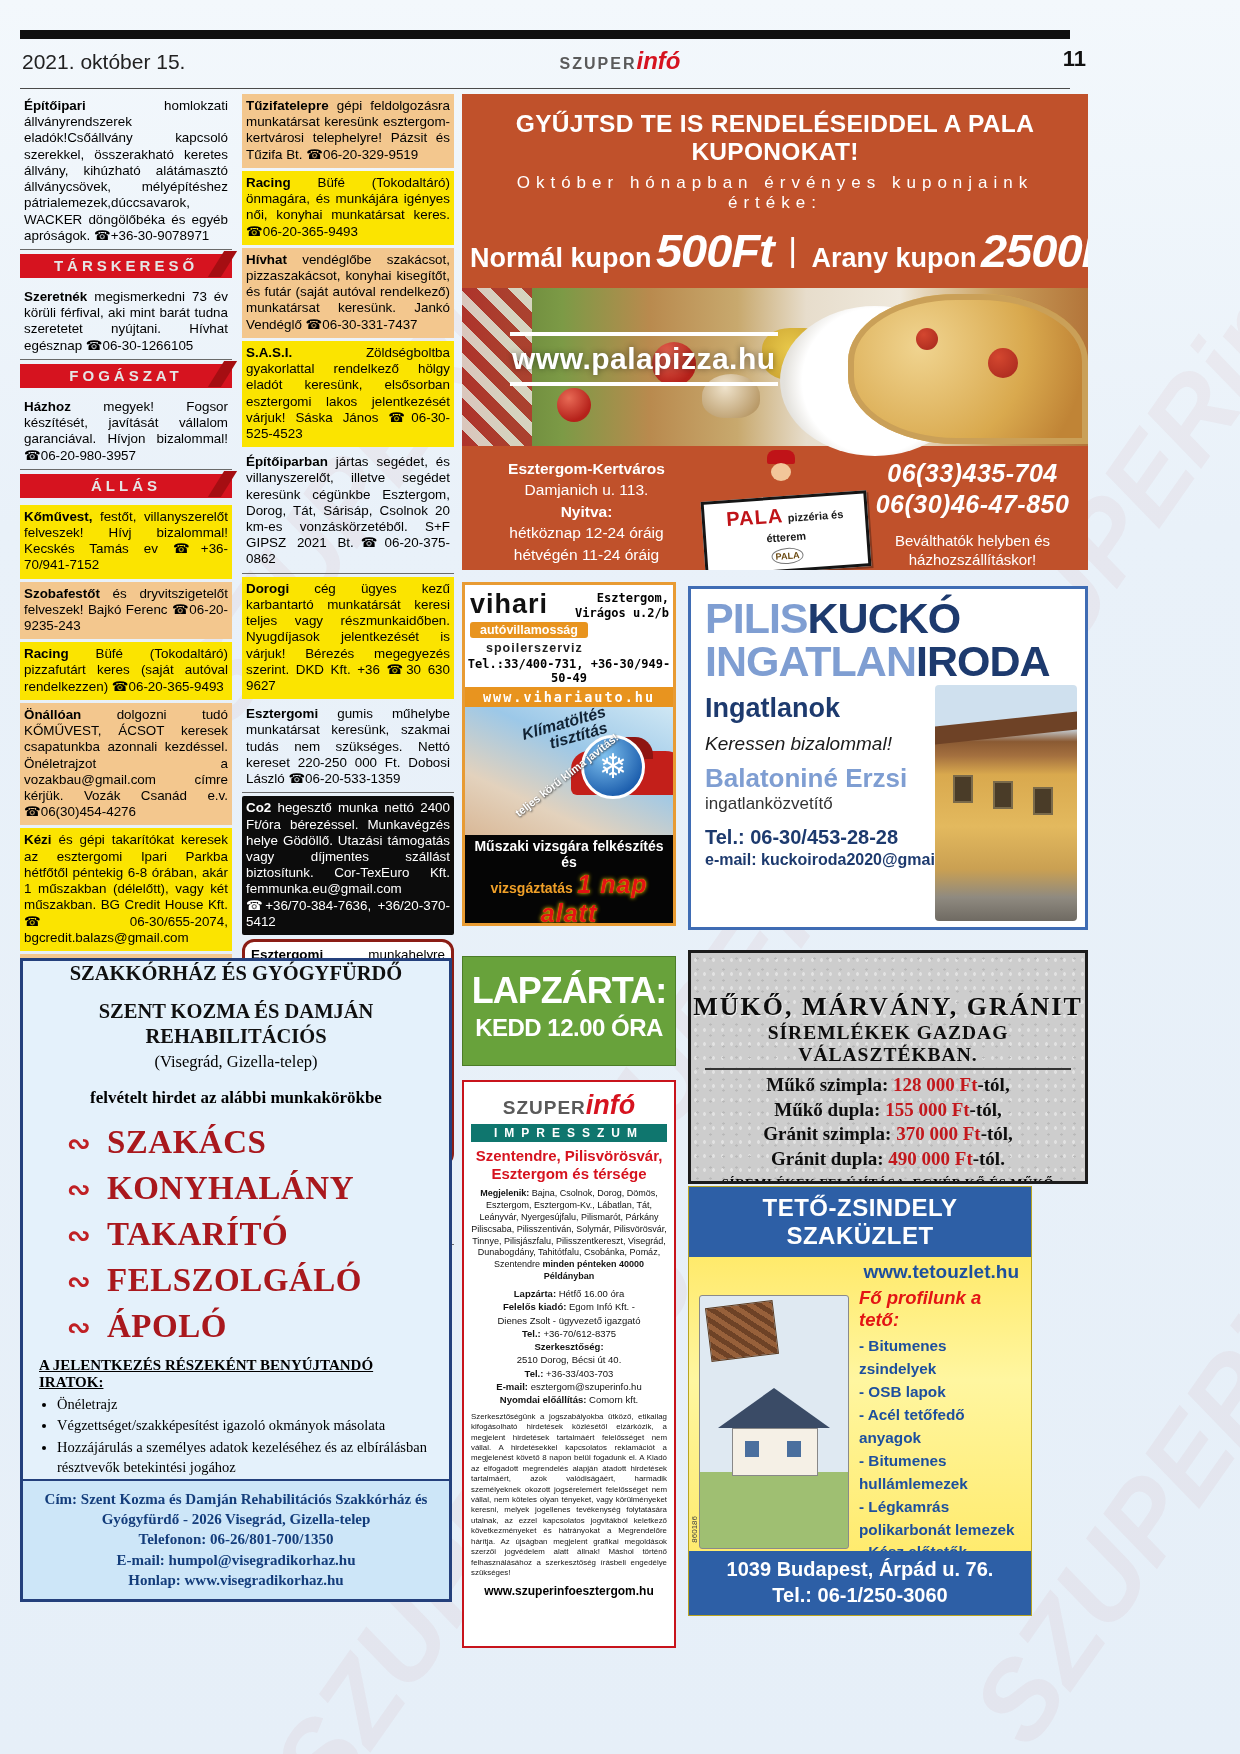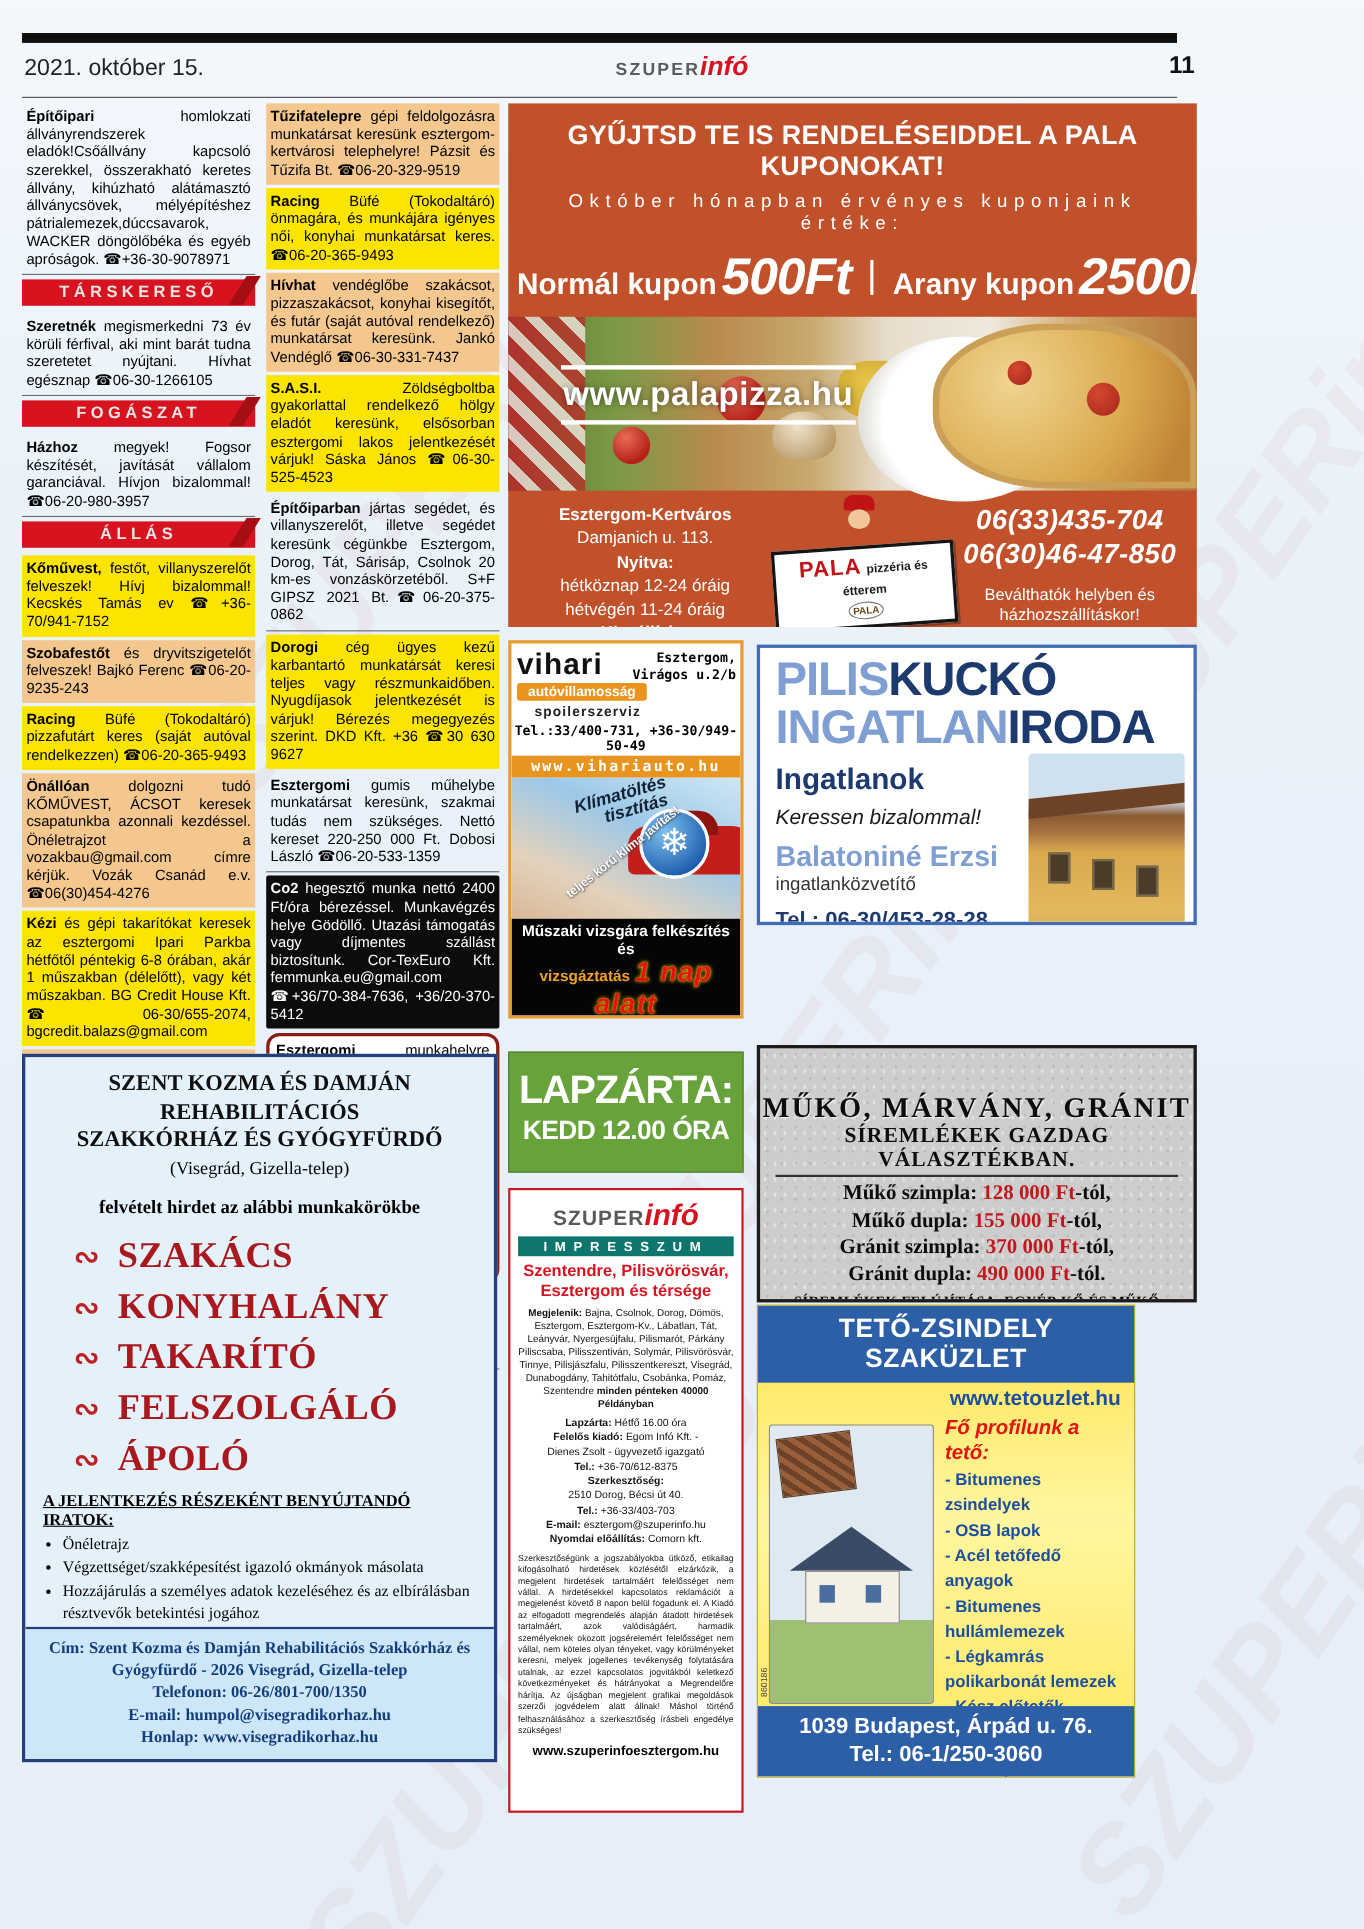--- a/index.html
+++ b/index.html
@@ -100,21 +100,21 @@
   .v-rot1{position:absolute;left:58px;top:8px;transform:rotate(-16deg);font-size:16px;font-weight:bold;
       font-style:italic;color:#123;line-height:1;}
   .v-rot2{position:absolute;left:38px;top:62px;transform:rotate(-38deg);font-size:11px;font-weight:bold;
       color:#fff;text-shadow:0 1px 2px #333;}
   .v-black{background:#050505;color:#fff;text-align:center;padding:3px 2px 4px;}
   .v-l1{font-size:14px;font-weight:bold;}
   .v-l2 .or{color:#f0a028;font-size:14px;font-weight:bold;}
   .v-l2 .big{color:#e31313;font-size:25px;font-weight:bold;font-style:italic;
       text-shadow:0 0 4px #ffd800,0 0 1px #ffd800;letter-spacing:1px;}
   
-  .kucko{left:688px;top:586px;width:400px;height:255px;background:#fff;border:3px solid #3f6cb4;
+  .kucko{left:688px;top:586px;width:400px;height:344px;background:#fff;border:3px solid #3f6cb4;
       box-sizing:border-box;padding:8px 12px 0 14px;overflow:hidden;}
   .k-t{font-size:43px;font-weight:bold;letter-spacing:-1px;line-height:1.0;white-space:nowrap;}
   .k-lt{color:#7f9ed2;} .k-dk{color:#1d3a6e;}
   .k-line{font-size:27px;font-weight:bold;color:#1d3a6e;line-height:1.15;}
   .k-slogan{font-size:19px;font-style:italic;color:#1a1a1a;margin-top:9px;}
   .k-name{font-size:26px;font-weight:bold;color:#7f9ed2;margin-top:8px;}
   .k-role{font-size:17px;color:#333;}
   .k-tel{font-size:20px;font-weight:bold;color:#1d3a6e;margin-top:12px;}
   .k-mail{font-size:16px;font-weight:bold;color:#1d3a6e;margin-top:2px;}
   .k-art{position:absolute;right:8px;top:96px;width:142px;height:236px;border-radius:4px;
@@ -346,22 +346,22 @@
     </div>
     <div class="k-art">
       <div class="roof"></div>
       <div class="w1"></div>
       <div class="w2"></div>
       <div class="w3"></div>
     </div>
   </div>
 
   <div class="abs kozma">
+    <div class="z-t">SZAKKÓRHÁZ ÉS GYÓGYFÜRDŐ</div>
     <div class="z-t first">SZENT KOZMA ÉS DAMJÁN REHABILITÁCIÓS</div>
-    <div class="z-t">SZAKKÓRHÁZ ÉS GYÓGYFÜRDŐ</div>
     <div class="z-sub">(Visegrád, Gizella-telep)</div>
     <div class="z-intro">felvételt hirdet az alábbi munkakörökbe</div>
     <div class="z-list">
       <div class="z-item"><span class="swash"></span><span>SZAKÁCS</span></div>
       <div class="z-item"><span class="swash"></span><span>KONYHALÁNY</span></div>
       <div class="z-item"><span class="swash"></span><span>TAKARÍTÓ</span></div>
       <div class="z-item"><span class="swash"></span><span>FELSZOLGÁLÓ</span></div>
       <div class="z-item"><span class="swash"></span><span>ÁPOLÓ</span></div>
     </div>
     <div class="z-docs-t">A JELENTKEZÉS RÉSZEKÉNT BENYÚJTANDÓ IRATOK:</div>

